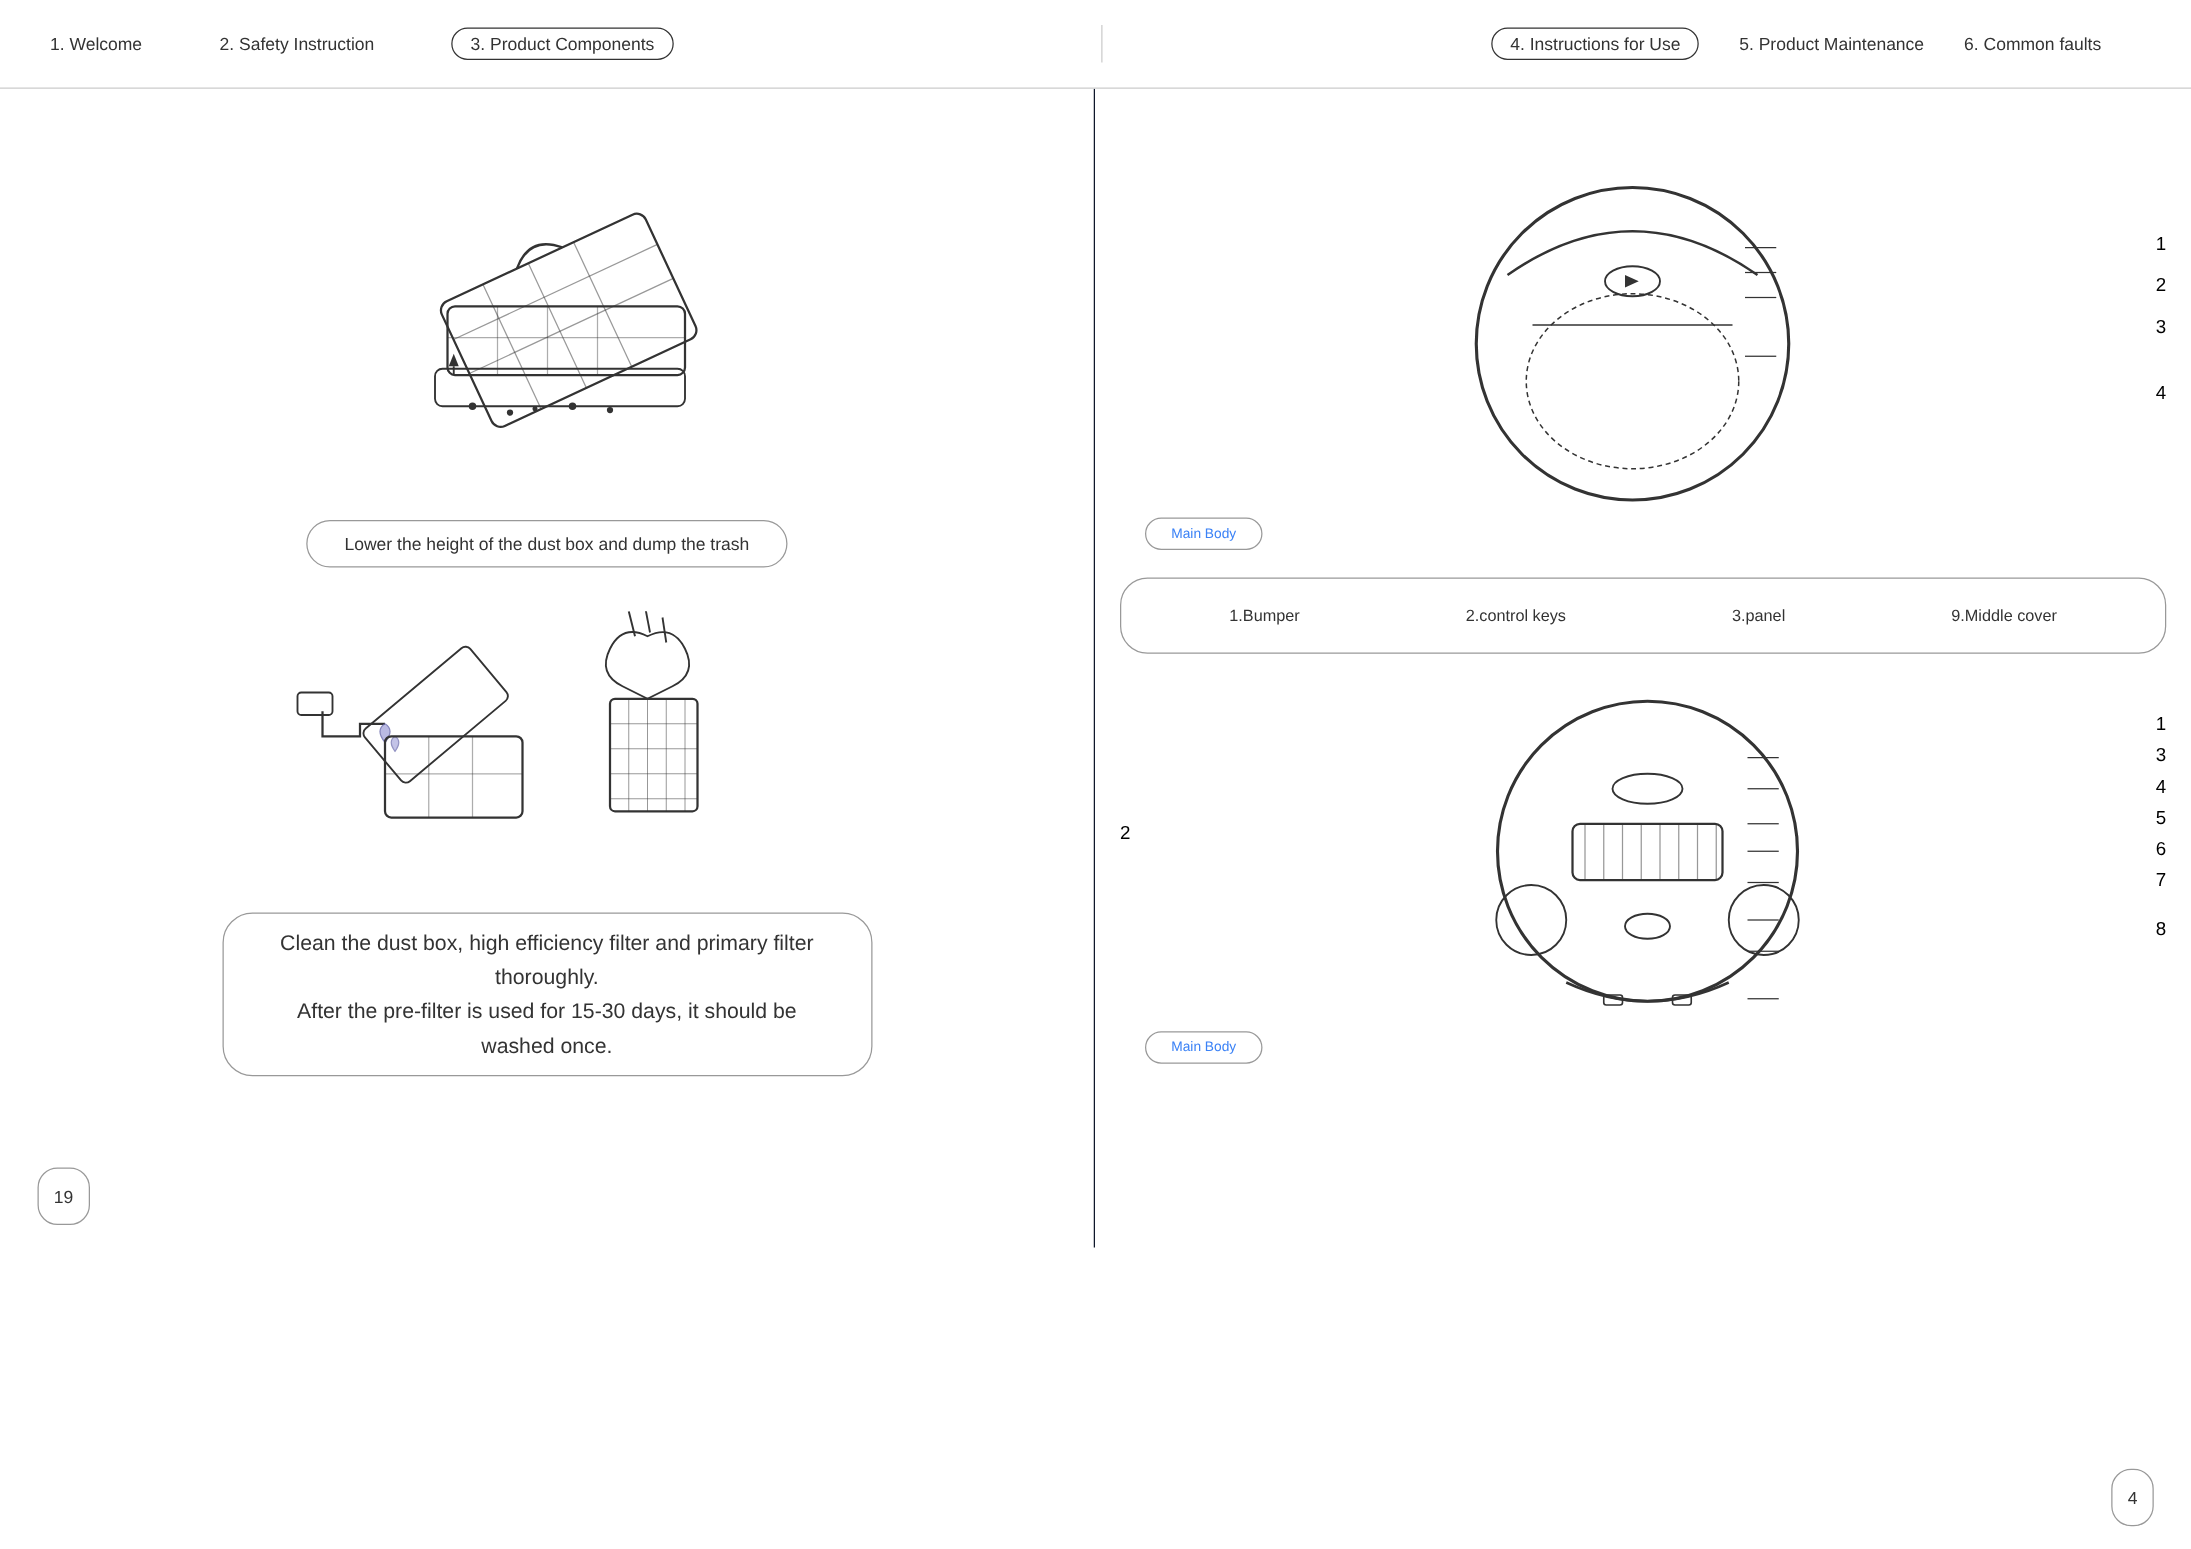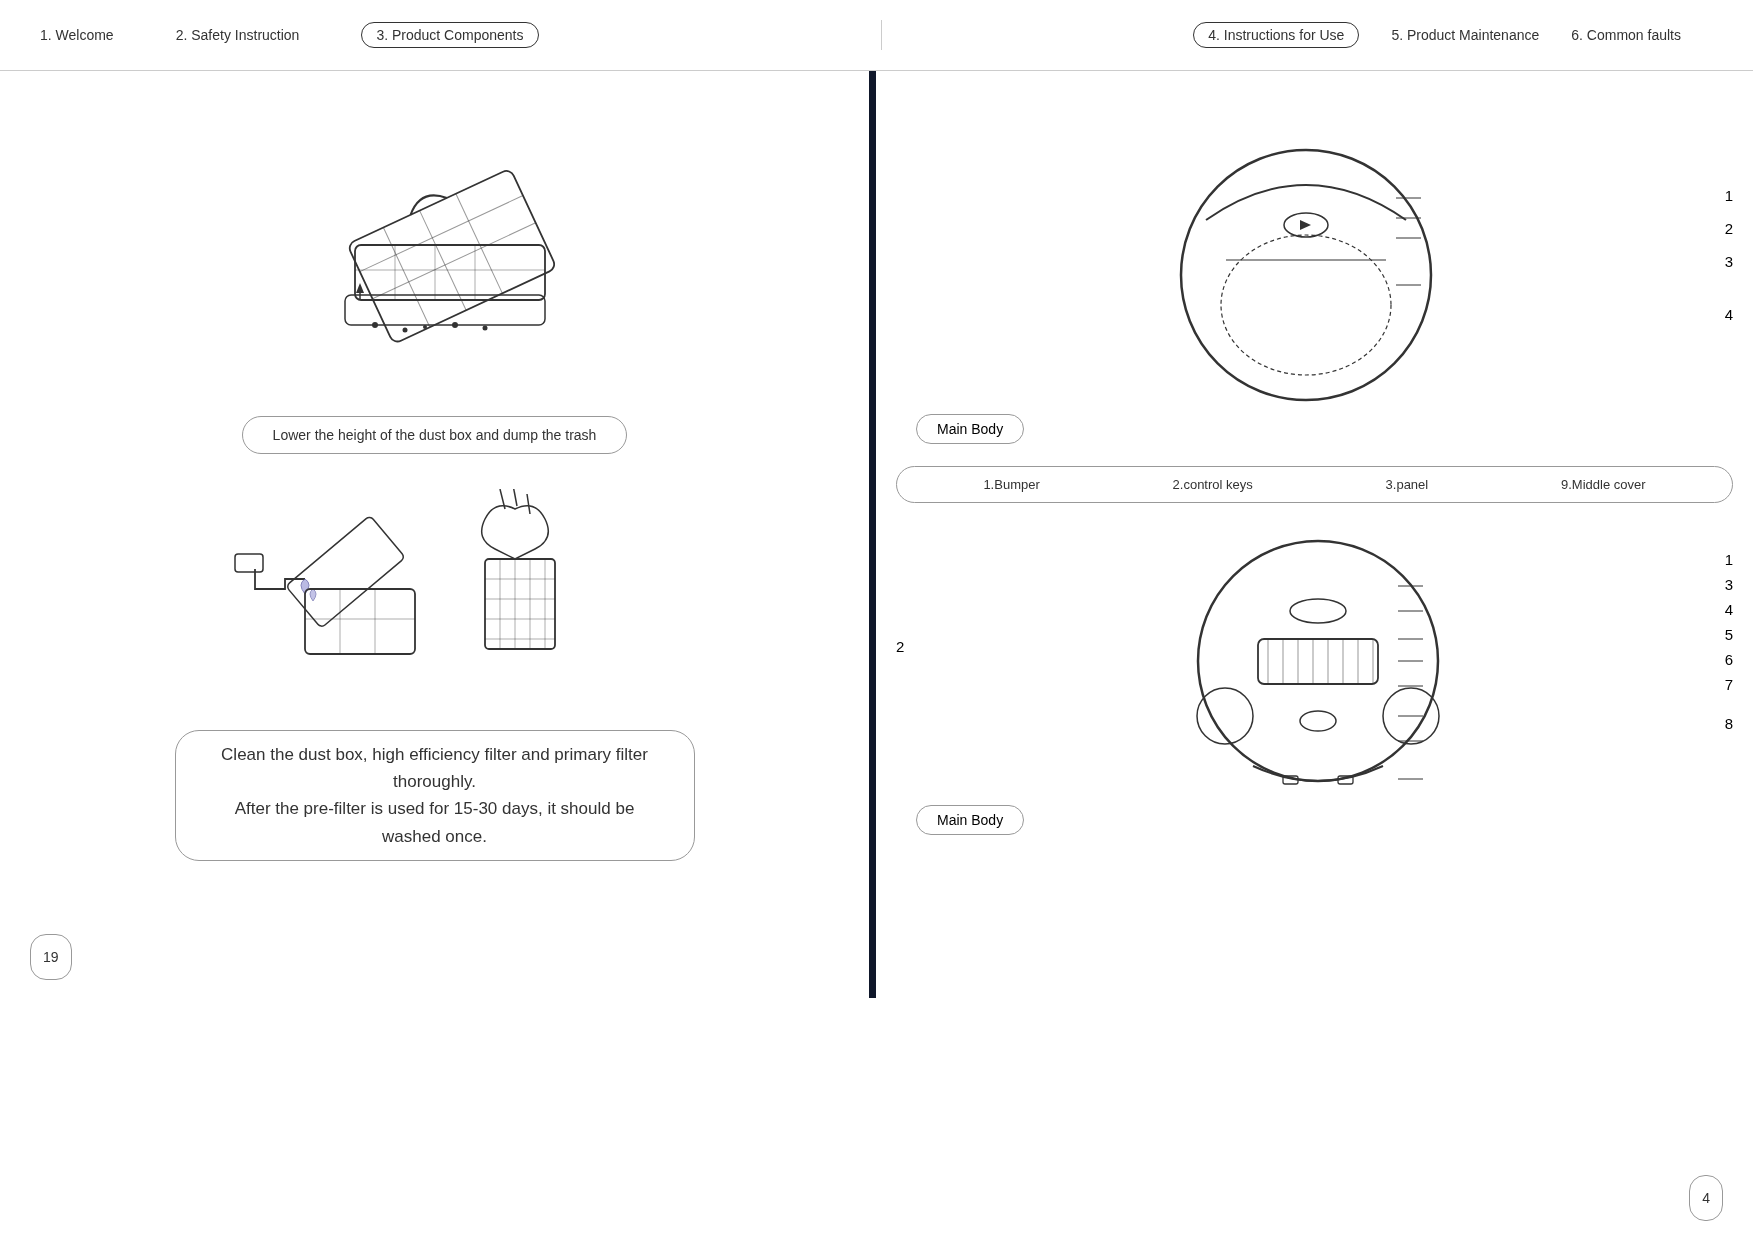--- a/index.html
+++ b/index.html
@@ -16,21 +16,21 @@
       display: flex;
       width: 1753px;
       height: 1239px;
       background: #fff;
     }
 
     
     .left-page {
       width: 876px;
       height: 998px;
-      border-right: 7px solid #0f172a;
+      border-right: 1px solid #0f172a;
       position: relative;
       display: flex;
       flex-direction: column;
       align-items: flex-end;
     }
 
     
     .right-page {
       width: 877px;
       height: 1239px;
@@ -148,30 +148,30 @@
       color: #333;
       text-align: center;
       margin: 10px 0 30px 0;
       max-width: 520px;
     }
 
     .label-tag {
       border: 1.5px solid #999;
       border-radius: 18px;
       padding: 6px 20px;
-      font-size: 14px;
-      color: #000000;
+      font-size: 11px;
+      color: #3b82f6;
       display: inline-block;
       margin-bottom: 8px;
     }
 
     .parts-bar {
       border: 1.5px solid #999;
       border-radius: 22px;
-      padding: 10px 20px;
+      padding: 22px 20px;
       font-size: 13px;
       color: #333;
       display: flex;
       align-items: center;
       justify-content: space-around;
       width: 100%;
       margin: 8px 0 20px 0;
     }
 
     .parts-bar-item {

